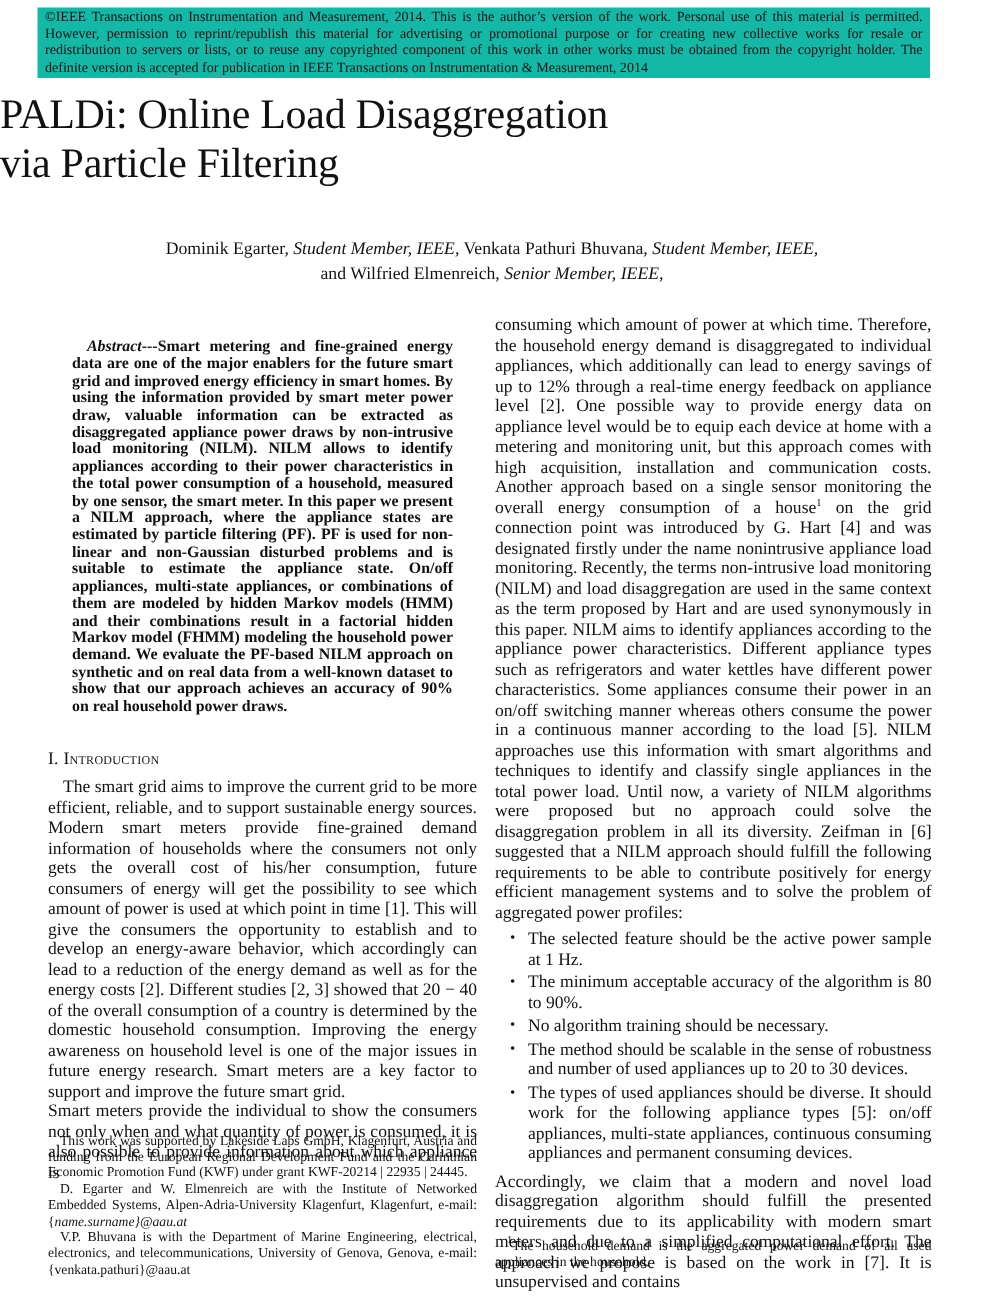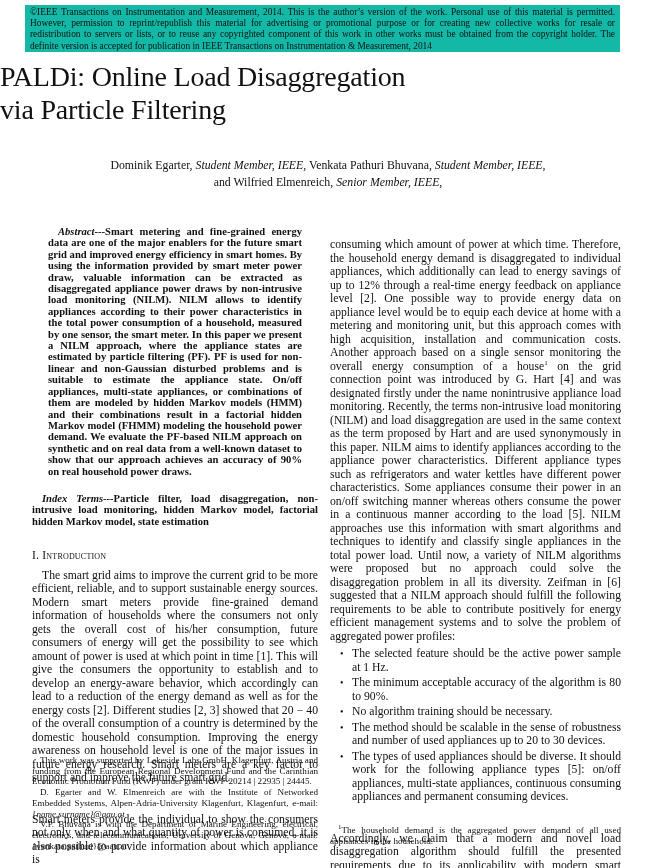--- a/index.html
+++ b/index.html
@@ -29,21 +29,21 @@
   .col-left { left: 32px; top: 210px; }
   .col-right { left: 330px; top: 210px; width: 291px; }
   .abstract { font-weight: bold; font-size: 10.6px; line-height: 11.4px; text-indent: 10px; margin: 16px; }
   .abstract .lbl { font-style: italic; font-weight: bold; }
   .index { font-weight: bold; font-size: 10.6px; line-height: 11.4px; text-indent: 10px; margin: 6px 0 0 0; }
   .index .lbl { font-style: italic; }
   .section-head {
     text-align: left; font-size: 11.6px; margin: 22px 0 6px 0; font-variant: small-caps; letter-spacing: 0.2px;
   }
   p.body { margin: 0; text-indent: 10px; }
-  p.body.noindent { text-indent: 0; margin-top: 28px; }
+  p.body.noindent { text-indent: 0; }
   .footnote-left {
     position: absolute; left: 32px; top: 755px; width: 286px;
     font-size: 9.1px; line-height: 10.7px; text-align: justify;
   }
   .footnote-left p { margin: 0; text-indent: 8px; }
   .footnote-right {
     position: absolute; left: 330px; top: 825px; width: 291px;
     font-size: 9.1px; line-height: 10.7px; text-align: justify;
   }
   .footnote-right p { margin: 0; text-indent: 8px; }
@@ -72,21 +72,20 @@
     <i>Student Member, IEEE,</i>
   </div>
   <div>
     <span>and Wilfried Elmenreich,</span>
     <i>Senior Member, IEEE,</i>
   </div>
 </div>
 
 <div class="col col-left">
   <p class="abstract"><span class="lbl">Abstract</span><span>---</span><span>Smart metering and fine-grained energy data are one of the major enablers for the future smart grid and improved energy efficiency in smart homes. By using the information provided by smart meter power draw, valuable information can be extracted as disaggregated appliance power draws by non-intrusive load monitoring (NILM). NILM allows to identify appliances according to their power characteristics in the total power consumption of a household, measured by one sensor, the smart meter. In this paper we present a NILM approach, where the appliance states are estimated by particle filtering (PF). PF is used for non-linear and non-Gaussian disturbed problems and is suitable to estimate the appliance state. On/off appliances, multi-state appliances, or combinations of them are modeled by hidden Markov models (HMM) and their combinations result in a factorial hidden Markov model (FHMM) modeling the household power demand. We evaluate the PF-based NILM approach on synthetic and on real data from a well-known dataset to show that our approach achieves an accuracy of 90% on real household power draws.</span></p>
-  <p class="index"><span class="lbl">Index Terms</span><span>---</span><span>Particle filter, load disaggregation, non-intrusive load monitoring, hidden Markov model, factorial hidden Markov model, state estimation</span></p>
   <div class="section-head">I. Introduction</div>
   <p class="body">The smart grid aims to improve the current grid to be more efficient, reliable, and to support sustainable energy sources. Modern smart meters provide fine-grained demand information of households where the consumers not only gets the overall cost of his/her consumption, future consumers of energy will get the possibility to see which amount of power is used at which point in time [1]. This will give the consumers the opportunity to establish and to develop an energy-aware behavior, which accordingly can lead to a reduction of the energy demand as well as for the energy costs [2]. Different studies [2, 3] showed that 20 − 40 of the overall consumption of a country is determined by the domestic household consumption. Improving the energy awareness on household level is one of the major issues in future energy research. Smart meters are a key factor to support and improve the future smart grid.</p>
   <p class="body noindent">Smart meters provide the individual to show the consumers not only when and what quantity of power is consumed, it is also possible to provide information about which appliance is</p>
 </div>
 
 <div class="footnote-left">
   <p>This work was supported by Lakeside Labs GmbH, Klagenfurt, Austria and funding from the European Regional Development Fund and the Carinthian Economic Promotion Fund (KWF) under grant KWF-20214 | 22935 | 24445.</p>
   <p><span>D. Egarter and W. Elmenreich are with the Institute of Networked Embedded Systems, Alpen-Adria-University Klagenfurt, Klagenfurt, e-mail: </span><span>{</span><i>name.surname</i><i>}@aau.at</i></p>
   <p>V.P. Bhuvana is with the Department of Marine Engineering, electrical, electronics, and telecommunications, University of Genova, Genova, e-mail:{venkata.pathuri}@aau.at</p>
 </div>

